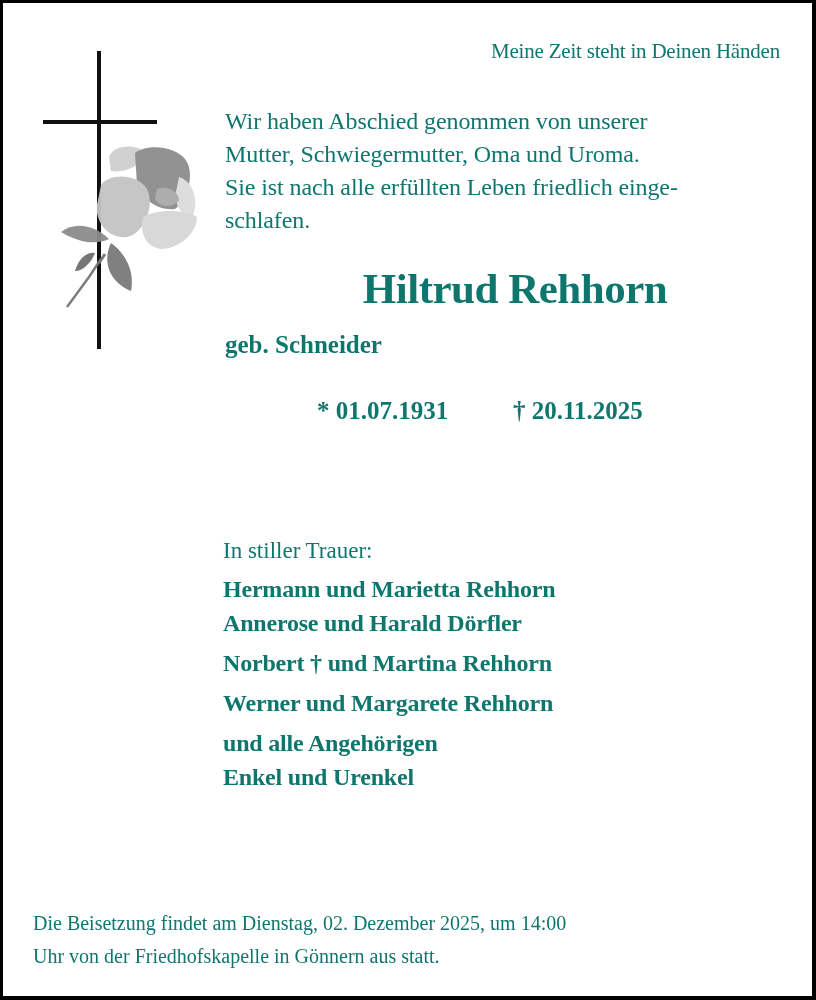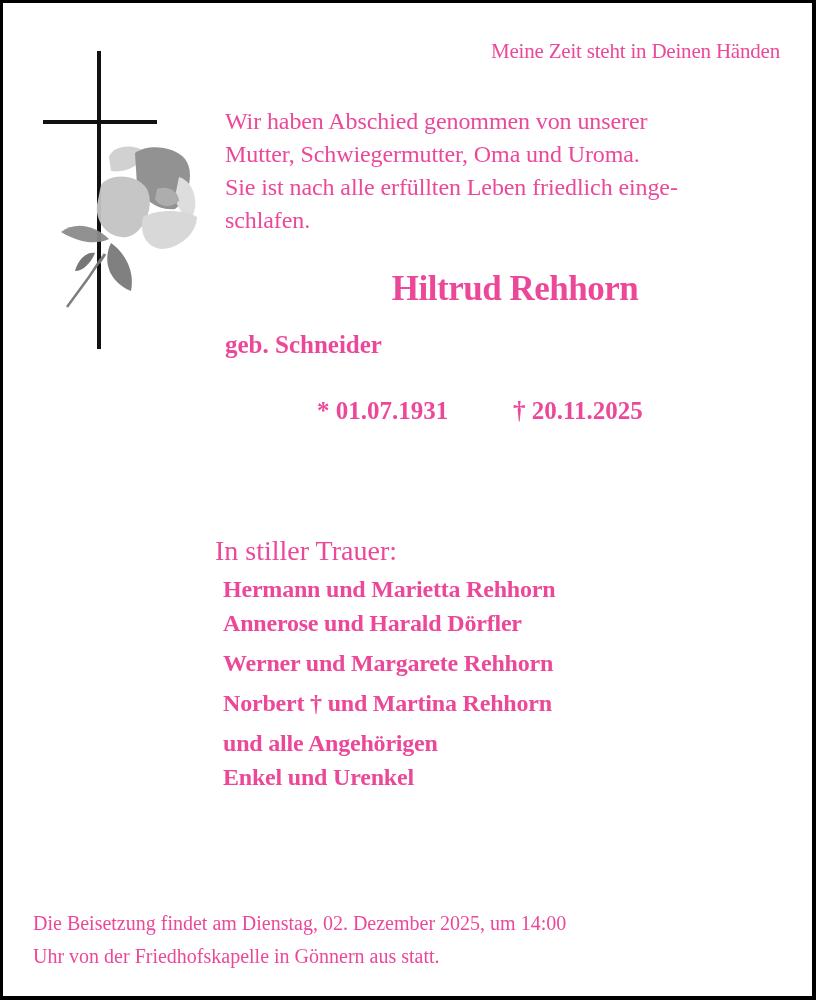--- a/index.html
+++ b/index.html
@@ -4,48 +4,48 @@
   <style>
     html, body { margin: 0; padding: 0; background: #ffffff; }
     body { width: 816px; height: 1000px; position: relative; overflow: hidden; }
     .frame {
       position: absolute; left: 0; top: 0;
       width: 816px; height: 1000px; box-sizing: border-box;
       border-top: 3px solid #000; border-left: 3px solid #000;
       border-right: 4px solid #000; border-bottom: 4px solid #000;
       background: #fff;
     }
-    .serif { font-family: "Liberation Serif", "DejaVu Serif", serif; color: #ec4899; }
+    .serif { font-family: "Liberation Serif", "DejaVu Serif", serif; color: #0f766e; }
     .motto {
       position: absolute; right: 32px; top: 36px;
       font-size: 21px; letter-spacing: -0.2px;
     }
     .emblem { position: absolute; left: 36px; top: 46px; width: 170px; height: 304px; }
     .intro {
       position: absolute; left: 222px; top: 102px; width: 580px;
       font-size: 24px; line-height: 33px; letter-spacing: -0.1px;
     }
     .intro div { white-space: nowrap; }
     .name {
       position: absolute; left: 222px; width: 580px; top: 255px; text-align: center;
-      font-size: 35px; font-weight: bold; letter-spacing: -0.5px; line-height: 62px;
+      font-size: 43px; font-weight: bold; letter-spacing: -0.5px; line-height: 62px;
     }
     .maiden {
       position: absolute; left: 222px; width: 580px; top: 325px; text-align: left;
       font-size: 25px; font-weight: bold; line-height: 34px;
     }
     .dates {
       position: absolute; left: 310px; top: 390px; width: 400px;
       font-size: 25px; font-weight: bold; line-height: 36px;
     }
     .dates .birth { position: absolute; left: 4px; top: 0; white-space: nowrap; }
     .dates .death { position: absolute; left: 200px; top: 0; white-space: nowrap; }
     .mourning-label {
-      position: absolute; left: 212px; top: 532px;
-      font-size: 28px; line-height: 32px; text-align: right;
+      position: absolute; left: 220px; top: 532px;
+      font-size: 23px; line-height: 32px; text-align: right;
     }
     .mourners {
       position: absolute; left: 220px; top: 569px;
       font-size: 24px; font-weight: bold;
     }
     .mourners .grp { margin-bottom: 6px; }
     .mourners .line { line-height: 34px; white-space: nowrap; letter-spacing: -0.2px; }
     .place-date {
       position: absolute; left: 30px; top: 858px;
       font-size: 24px; line-height: 34px; white-space: nowrap;
@@ -107,24 +107,24 @@
   </div>
 
   <div class="mourning-label serif">In stiller Trauer:</div>
 
   <div class="mourners serif">
     <div class="grp">
       <div class="line">Hermann und Marietta Rehhorn</div>
       <div class="line">Annerose und Harald Dörfler</div>
     </div>
     <div class="grp">
-      <div class="line">Werner und Margarete Rehhorn</div>
+      <div class="line">Norbert † und Martina Rehhorn</div>
     </div>
     <div class="grp">
-      <div class="line">Norbert † und Martina Rehhorn</div>
+      <div class="line">Werner und Margarete Rehhorn</div>
     </div>
     <div class="grp">
       <div class="line">und alle Angehörigen</div>
       <div class="line">Enkel und Urenkel</div>
     </div>
   </div>
 
 
   <div class="funeral serif">
     <div>Die Beisetzung findet am Dienstag, 02. Dezember 2025, um 14:00</div>

